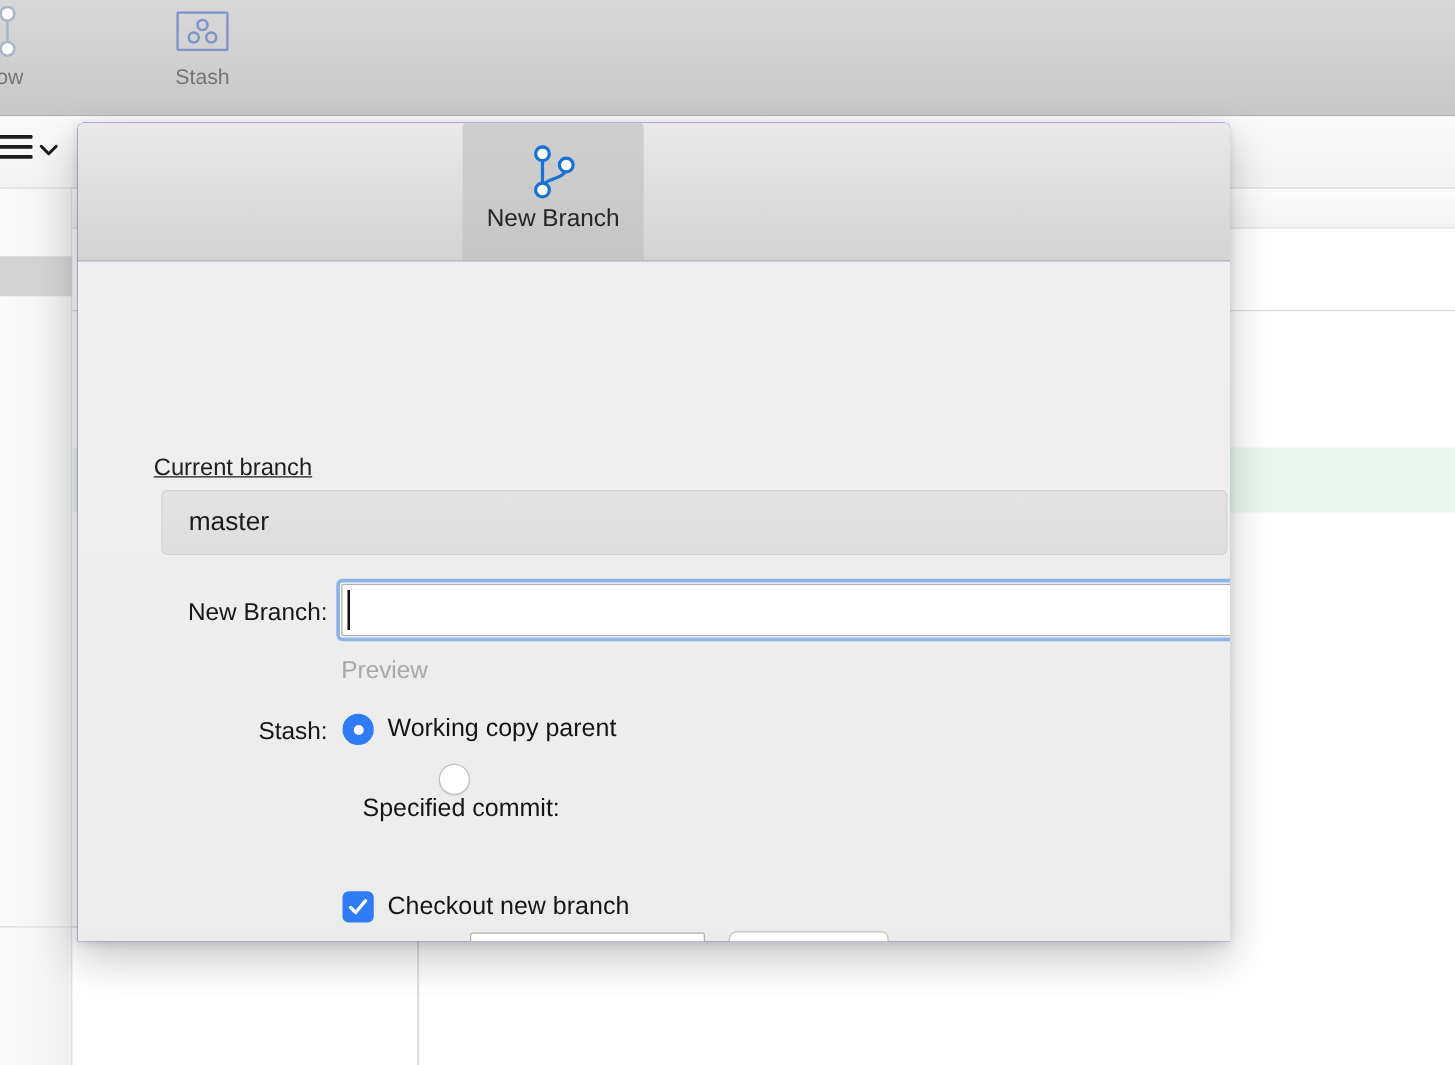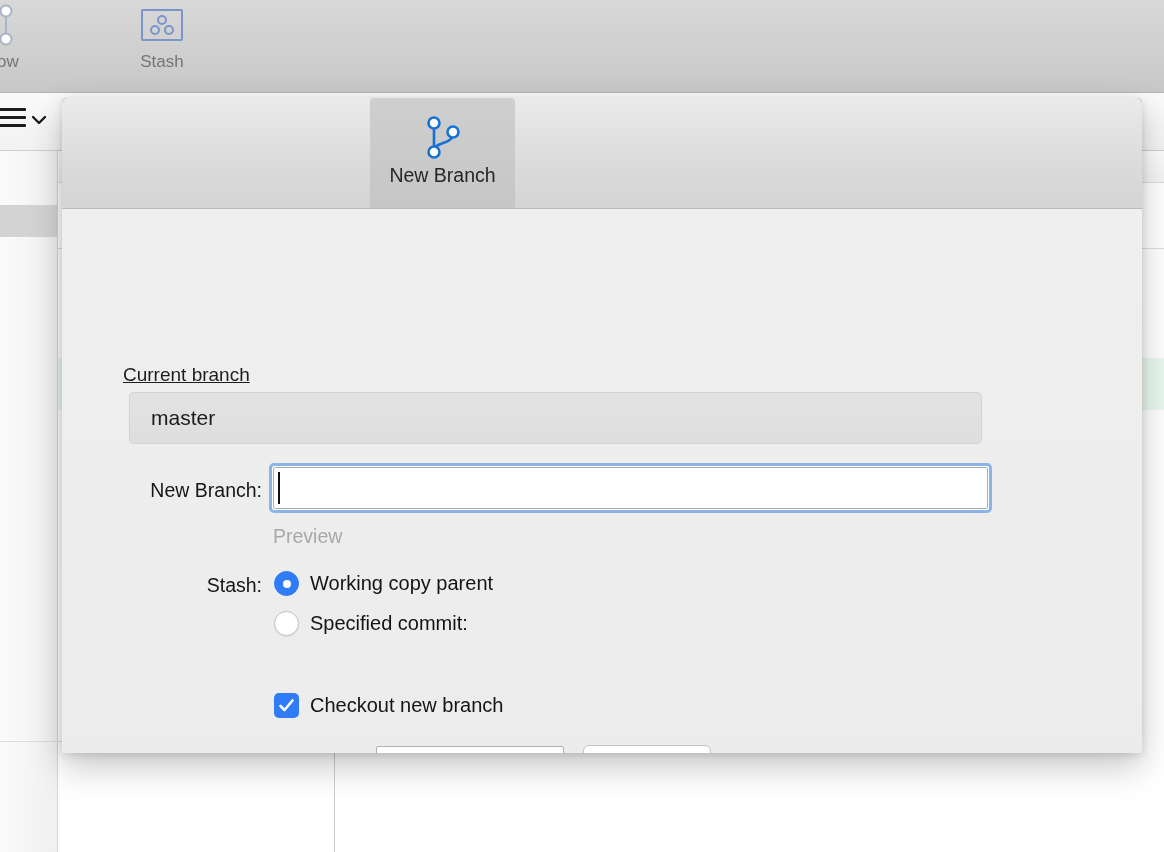--- a/index.html
+++ b/index.html
@@ -107,21 +107,21 @@
   }
   .bg-hline-bottom {
     position: absolute;
     left: 0; top: 741px; width: 62px; height: 1px; background: #dcdcdc;
   }
 
   
   .dialog {
     position: absolute;
     left: 62px; top: 98px;
-    width: 1080px; height: 655px;
+    width: 922px; height: 655px;
     background: #6d28d9;
     box-shadow: 0 14px 34px rgba(0,0,0,0.22), 0 2px 8px rgba(0,0,0,0.13);
     border-radius: 5px 5px 0 0;
     overflow: hidden;
   }
 
   .dlg-toolbar {
     position: relative;
     height: 111px;
     background: linear-gradient(to bottom, #eaeaea 0%, #dcdcdc 55%, #d4d4d4 100%);
@@ -227,21 +227,21 @@
     position: absolute;
     left: 40px; top: 365px;
     width: 160px;
     text-align: right;
     font-size: 19.5px;
     color: #161616;
   }
 
   .radio-row { position: absolute; display: flex; align-items: center; }
   .radio-wcp { left: 212px; top: 362px; }
-  .radio-spec { left: 212px; top: 402px; }
+  .radio-spec { left: 228px; top: 402px; flex-direction: column; }
 
   .radio {
     width: 25px; height: 25px;
     border-radius: 50%;
     box-sizing: border-box;
     margin-right: 11px;
     flex: 0 0 auto;
     position: relative;
   }
   .radio.off {
@@ -286,21 +286,21 @@
     border-radius: 6px;
     box-sizing: border-box;
     font-size: 20px;
     color: #151515;
     font-family: "Liberation Sans", sans-serif;
     cursor: default;
   }
 
   .checkbox-row {
     position: absolute;
-    left: 212px; top: 484px;
+    left: 212px; top: 504px;
     display: flex; align-items: center;
   }
   .checkbox {
     width: 25px; height: 25px;
     border-radius: 5px;
     background: #2f7cf6;
     margin-right: 11px;
     flex: 0 0 auto;
     position: relative;
   }

